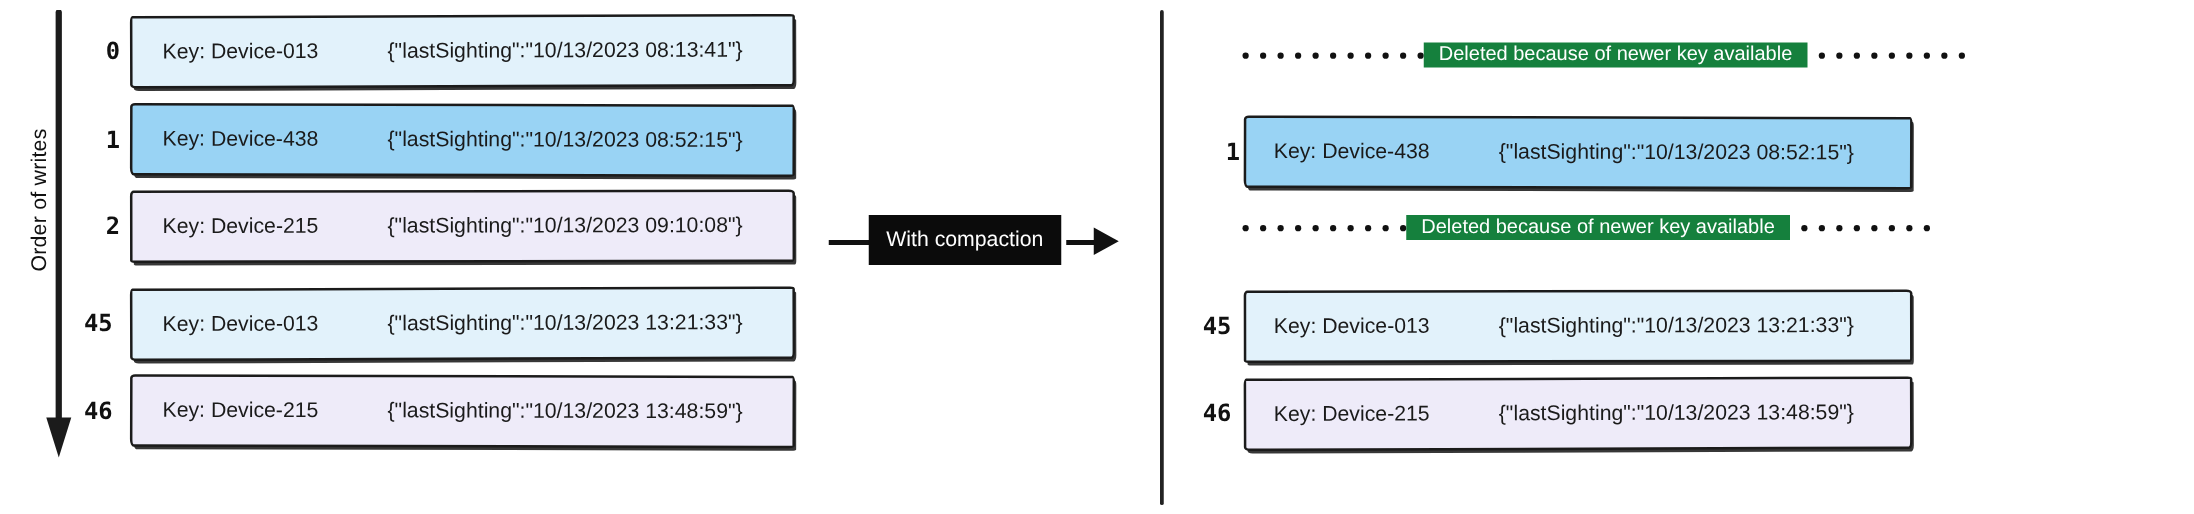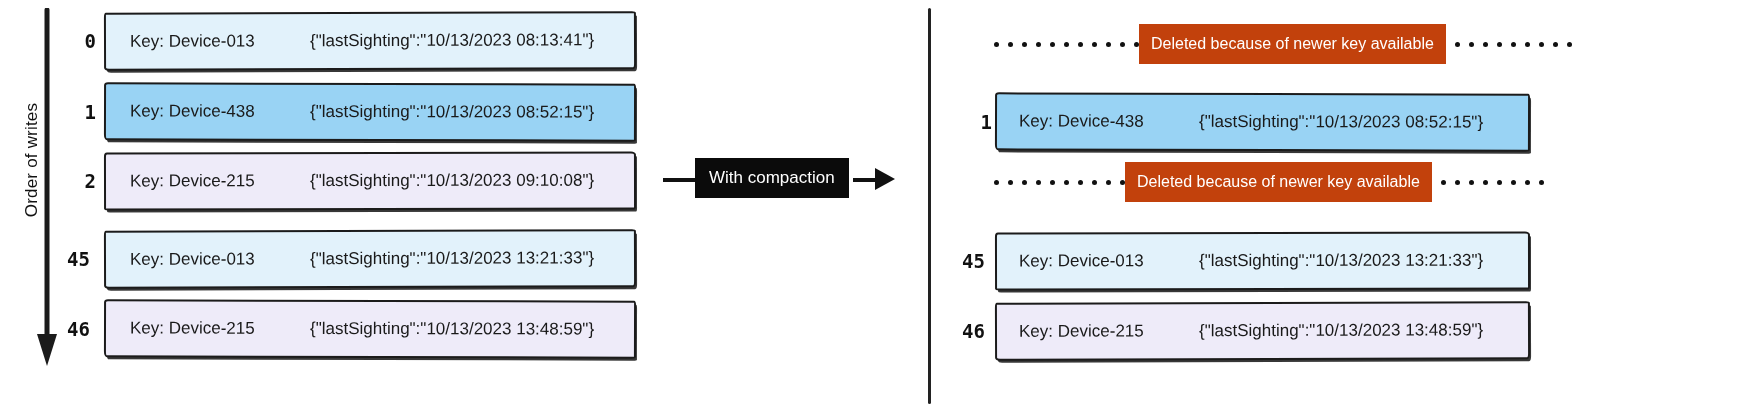--- a/index.html
+++ b/index.html
@@ -42,21 +42,21 @@
   }
   .box .k{position:absolute;white-space:nowrap;}
   .box .v{position:absolute;white-space:nowrap;}
 
   
   .sk1{border-radius:2px 4px 3px 5px/5px 2px 6px 3px;transform:rotate(-0.18deg);}
   .sk2{border-radius:4px 2px 5px 3px/3px 5px 2px 6px;transform:rotate(0.14deg);}
   .sk3{border-radius:3px 5px 2px 4px/4px 3px 5px 2px;transform:rotate(-0.1deg);}
 
   
-  #mid{position:absolute;left:663px;top:158px;width:232px;height:42px;}
+  #mid{position:absolute;left:663px;top:172px;width:232px;height:42px;}
   #mid .line{position:absolute;top:20px;height:4px;background:#111;}
   #mid .l-left{left:0;width:38px;}
   #mid .l-right{left:190px;width:26px;}
   #mid .tag{
     position:absolute;left:32px;top:0px;height:40px;
     background:#0b0b0b;color:#fff;font-size:17px;
     display:flex;align-items:center;padding:0 14px;white-space:nowrap;
   }
   #mid .head{
     position:absolute;left:212px;top:10px;width:0;height:0;
@@ -65,21 +65,21 @@
     border-bottom:11px solid transparent;
   }
 
   
   .del{position:absolute;display:flex;align-items:center;height:28px;}
   .del .dots{
     height:28px;display:flex;align-items:center;gap:9px;
   }
   .del .dots i{display:block;width:5px;height:5px;border-radius:50%;background:#111;}
   .del .chip{
-    background:#c2410c;color:#fff;font-size:16px;height:40px;
+    background:#15803d;color:#fff;font-size:16px;height:20px;
     display:flex;align-items:center;padding:0 12px;white-space:nowrap;
   }
 </style>
 </head>
 <body>
 
 <div id="stage">
 
   <div id="axis-label">Order of writes</div>
   <svg id="axis-arrow" viewBox="0 0 22 360">

